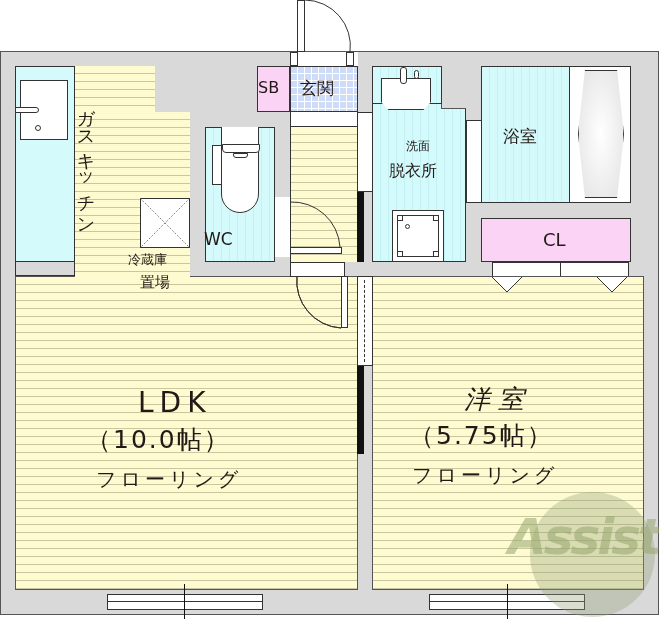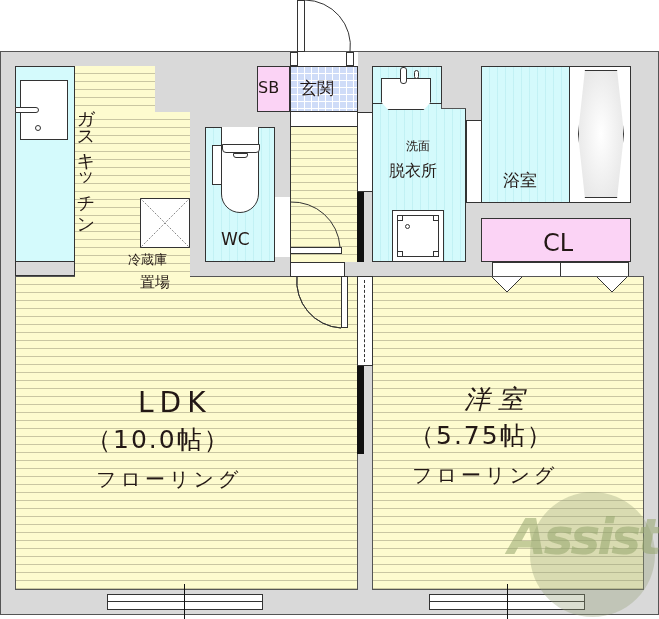--- a/index.html
+++ b/index.html
@@ -58,21 +58,21 @@
 </svg>
 <div class="label" style="left:128px;top:253px;font-size:13px;">冷蔵庫</div>
 <div class="label" style="left:140px;top:275px;font-size:15px;">置場</div>
 
 <div class="abs wet line" style="left:205px;top:127px;width:70px;height:135px;"></div>
 <div class="abs white line" style="left:221px;top:127px;width:38px;height:28px;border-top:none;"></div>
 <div class="abs white line" style="left:221px;top:144px;width:38px;height:69px;border-radius:4px 4px 19px 19px;"></div>
 <div class="abs white line" style="left:222px;top:144px;width:38px;height:9px;border-radius:0 0 4px 4px;"></div>
 <div class="abs white line" style="left:233px;top:153px;width:15px;height:5px;border-radius:0 0 3px 3px;"></div>
 <div class="abs white line" style="left:212px;top:145px;width:10px;height:40px;"></div>
-<div class="label" style="left:221px;top:231px;font-size:17px;">WC</div>
+<div class="label" style="left:204px;top:231px;font-size:17px;">WC</div>
 
 <div class="abs floor line" style="left:290px;top:127px;width:68px;height:135px;border-top:none;border-bottom:none;"></div>
 
 <div class="abs white" style="left:290px;top:52px;width:68px;height:14px;"></div>
 <div class="abs pink" style="left:257px;top:66px;width:33px;height:46px;"></div>
 <div class="label" style="left:258px;top:80px;font-size:16px;">SB</div>
 <div class="abs tile line" style="left:290px;top:66px;width:68px;height:46px;"></div>
 <div class="label" style="left:300px;top:80px;font-size:17px;">玄関</div>
 <div class="abs white line" style="left:290px;top:112px;width:68px;height:15px;border-top:none;"></div>
 
@@ -116,26 +116,26 @@
 <div class="abs line" style="left:397px;top:251px;width:6px;height:6px;"></div>
 <div class="abs line" style="left:433px;top:251px;width:6px;height:6px;"></div>
 <div class="abs line" style="left:405px;top:224px;width:5px;height:5px;border-radius:50%;"></div>
 
 <div class="abs white line" style="left:466px;top:120px;width:16px;height:83px;"></div>
 <svg style="left:481px;top:176px;" width="14" height="26">
   <polyline points="0,0 12,12 0,24" fill="#fff" stroke="#333" stroke-width="1"></polyline>
 </svg>
 
 <div class="abs wet line" style="left:481px;top:66px;width:150px;height:137px;"></div>
-<div class="label" style="left:503px;top:128px;font-size:17px;margin-top:44px;">浴室</div>
+<div class="label" style="left:503px;top:128px;font-size:17px;">浴室</div>
 <div class="abs white line" style="left:569px;top:66px;width:62px;height:137px;"></div>
 <div class="abs line" style="left:578px;top:70px;width:46px;height:128px;clip-path:polygon(15% 0,85% 0,100% 50%,85% 100%,15% 100%,0 50%);background:radial-gradient(ellipse at center,#ffffff 0%,#e2e2e2 100%);"></div>
 
 <div class="abs pink" style="left:481px;top:218px;width:150px;height:44px;"></div>
-<div class="label" style="left:543px;top:231px;font-size:24px;text-align:right;">CL</div>
+<div class="label" style="left:543px;top:231px;font-size:18px;text-align:right;">CL</div>
 <div class="abs white line" style="left:492px;top:262px;width:69px;height:15px;"></div>
 <div class="abs white line" style="left:560px;top:262px;width:69px;height:15px;"></div>
 <svg style="left:492px;top:276px;" width="140" height="20">
   <polyline points="0,0 15,15 30,0" fill="#fff" stroke="#333"></polyline>
   <polyline points="105,0 120,15 135,0" fill="#fff" stroke="#333"></polyline>
 </svg>
 
 <div class="abs floor" style="left:372px;top:276px;width:272px;height:314px;border:1px solid #555;"></div>
 <svg style="left:492px;top:277px;" width="140" height="20">
   <polyline points="0,0 15,15 30,0" fill="#fff" stroke="#333"></polyline>

